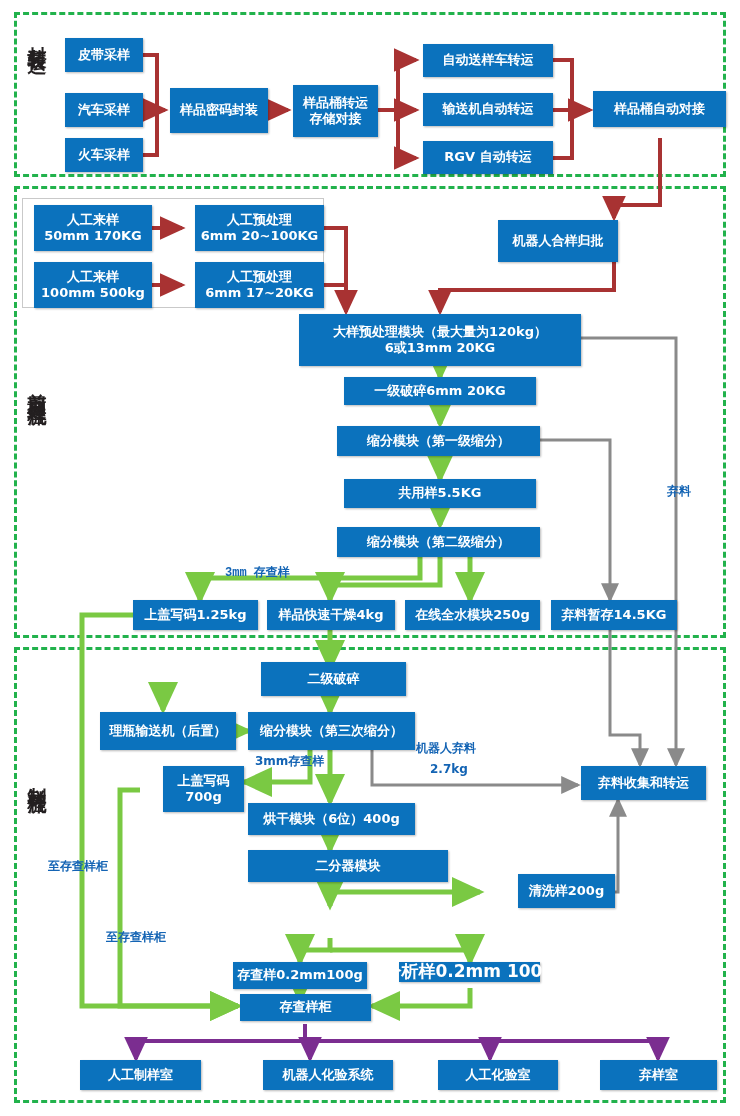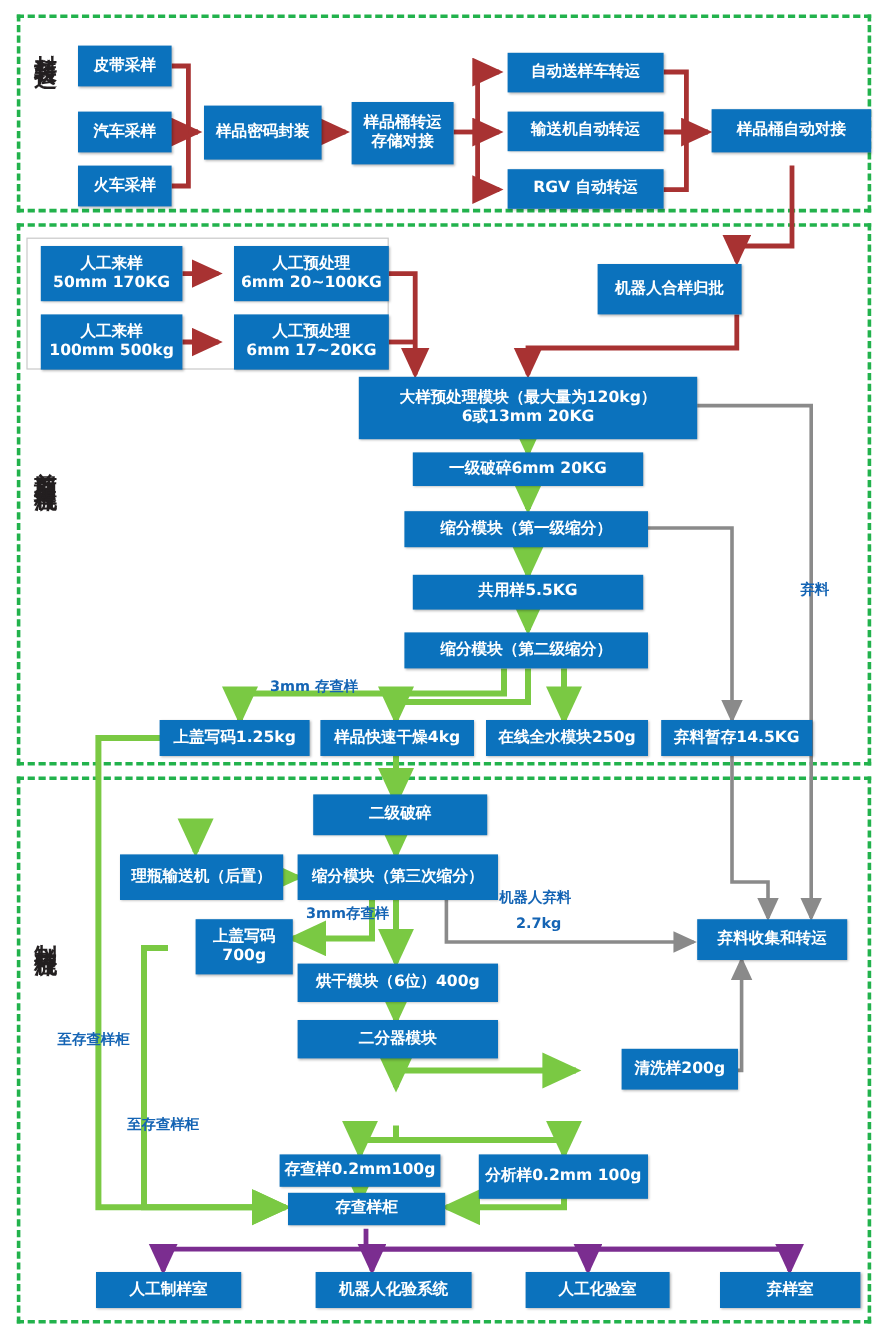--- a/index.html
+++ b/index.html
@@ -219,48 +219,48 @@
     <span>样品快速干燥4kg</span>
   </div>
   <div class="box" style="left:405px;top:600px;width:135px;height:30px;font-size:13px;">
     <span>在线全水模块250g</span>
   </div>
   <div class="box" style="left:551px;top:600px;width:126px;height:30px;font-size:13px;">
     <span>弃料暂存14.5KG</span>
   </div>
 
   <div class="elabel" style="left:667px;top:483px;font-size:12px;">弃料</div>
-  <div class="elabel" style="left:225px;top:564px;font-size:12px;">3mm 存查样</div>
+  <div class="elabel" style="left:225px;top:564px;font-size:12px;font-family:Liberation Mono, monospace;">3mm 存查样</div>
 
   <div class="box" style="left:100px;top:712px;width:136px;height:38px;font-size:13px;">
     <span>理瓶输送机（后置）</span>
   </div>
   <div class="box" style="left:261px;top:662px;width:145px;height:34px;font-size:13px;">
     <span>二级破碎</span>
   </div>
   <div class="box" style="left:248px;top:712px;width:167px;height:38px;font-size:13px;">
     <span>缩分模块（第三次缩分）</span>
   </div>
   <div class="box" style="left:163px;top:766px;width:81px;height:46px;font-size:13px;">
     <span>上盖写码</span>
     <span>700g</span>
   </div>
   <div class="box" style="left:248px;top:803px;width:167px;height:32px;font-size:13px;">
     <span>烘干模块（6位）400g</span>
   </div>
-  <div class="box" style="left:248px;top:850px;width:167px;height:32px;font-size:13px;">
+  <div class="box" style="left:248px;top:850px;width:200px;height:32px;font-size:13px;">
     <span>二分器模块</span>
   </div>
   <div class="box" style="left:485px;top:874px;width:97px;height:34px;font-size:13px;margin-left:33px;">
     <span>清洗样200g</span>
   </div>
   <div class="box" style="left:233px;top:962px;width:134px;height:27px;font-size:13px;">
     <span>存查样0.2mm100g</span>
   </div>
-  <div class="box" style="left:399px;top:962px;width:141px;height:37px;font-size:13px;">
+  <div class="box" style="left:399px;top:962px;width:141px;height:20px;font-size:17px;">
     <span>分析样0.2mm 100g</span>
   </div>
   <div class="box" style="left:240px;top:994px;width:131px;height:27px;font-size:13px;">
     <span>存查样柜</span>
   </div>
   <div class="box" style="left:581px;top:766px;width:125px;height:34px;font-size:13px;">
     <span>弃料收集和转运</span>
   </div>
 
   <div class="box" style="left:80px;top:1060px;width:121px;height:30px;font-size:13px;">

